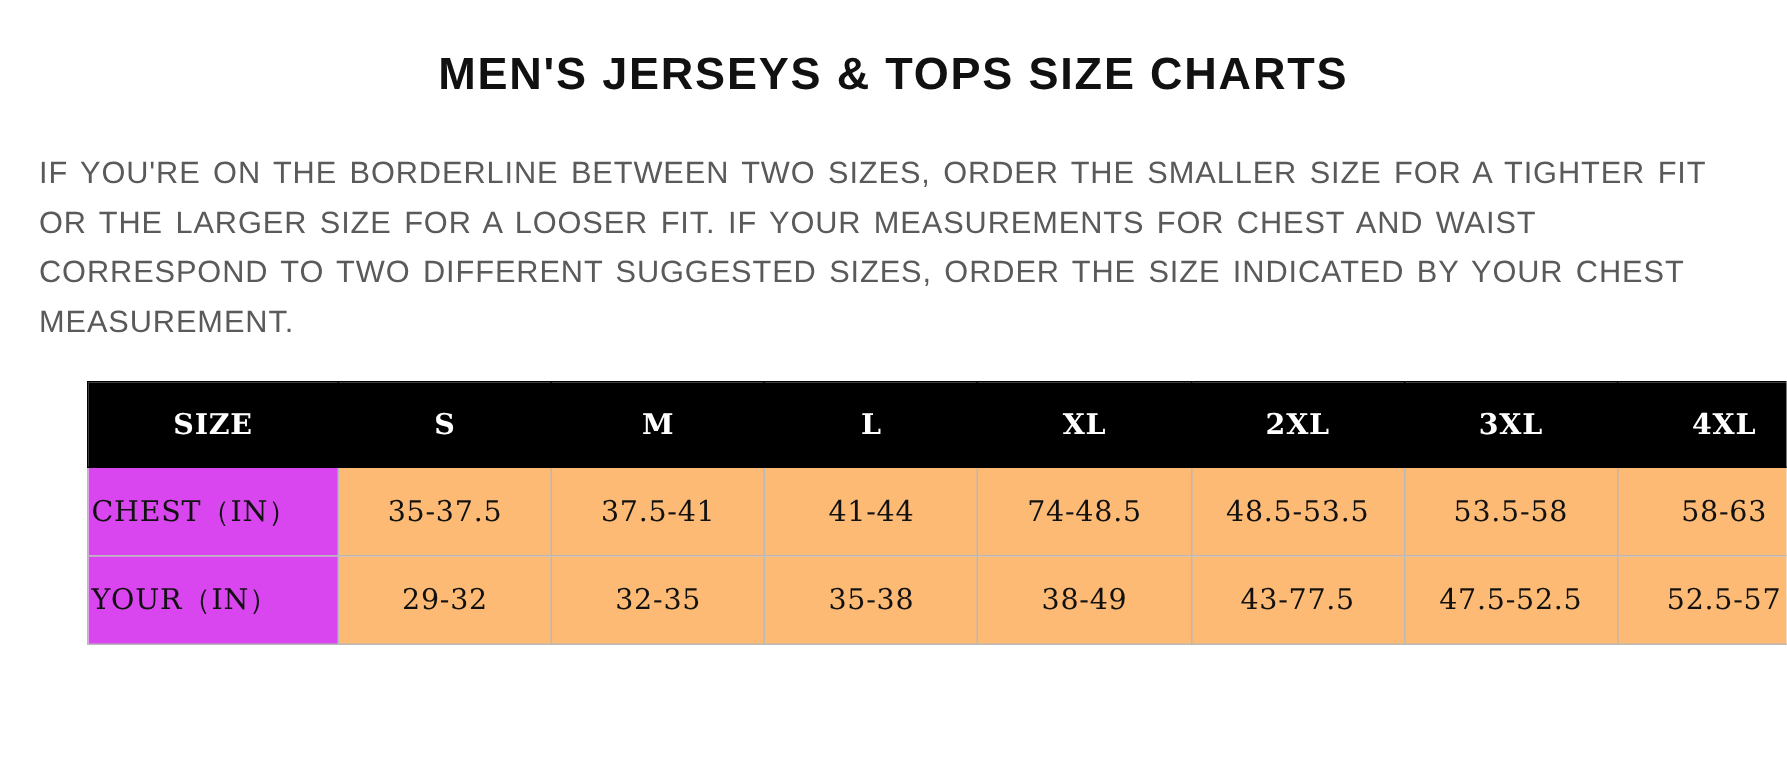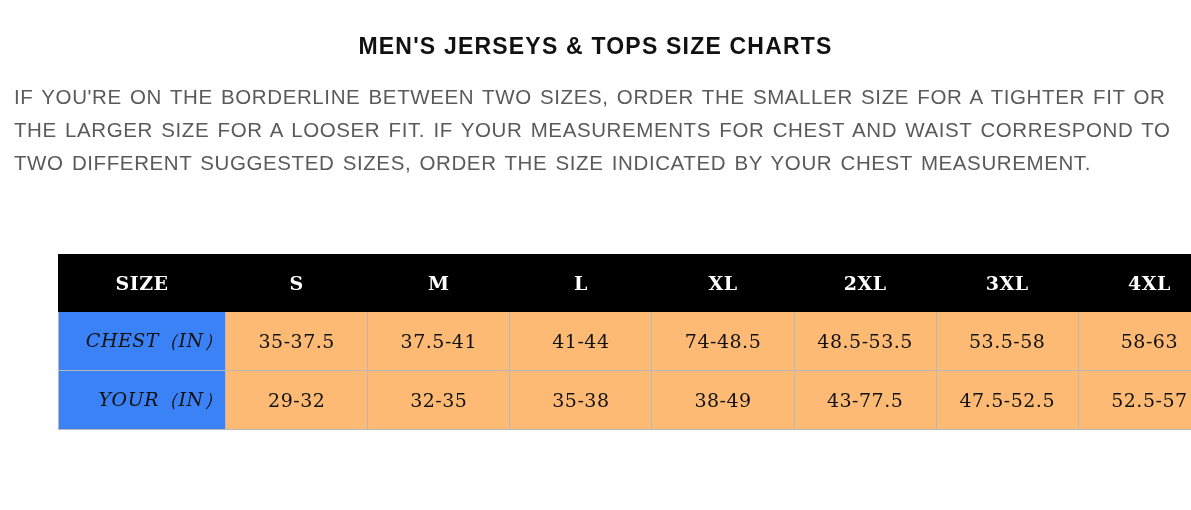--- a/index.html
+++ b/index.html
@@ -17,29 +17,29 @@
   .page {
     width: 1191px;
     height: 510px;
     box-sizing: border-box;
     position: relative;
   }
   .title {
     text-align: center;
     font-family: "Liberation Sans", sans-serif;
     font-weight: bold;
-    font-size: 23px;
+    font-size: 30px;
     letter-spacing: 1.2px;
     color: #111111;
     padding-top: 33px;
     margin: 0;
     white-space: nowrap;
   }
   .intro {
-    margin: 0;
+    margin: 12px;
     padding: 20px 14px 0 14px;
     font-family: "Liberation Sans", sans-serif;
     font-size: 20.5px;
     line-height: 33px;
     letter-spacing: 0.6px;
     color: #5a5a5a;
     text-align: left;
     word-spacing: 2px;
   }
   .table-wrap {
@@ -70,24 +70,23 @@
     color: #ffffff;
     border: 1px solid #000000;
     font-size: 19px;
     height: 56px;
   }
   table.size-chart tbody td {
     background: #fdba74;
     color: #111111;
   }
   table.size-chart tbody td.rowhead {
-    background: #3b82f6;
-    text-align: right;
+    background: #d946ef;
+    text-align: left;
     letter-spacing: 0.5px;
-    font-style: italic;
   }
   col.c0 { width: 167px; }
   col.cx { width: 142px; }
 </style>
 </head>
 <body>
 
 <div class="page">
 
   <h1 class="title">MEN'S  JERSEYS  &amp;  TOPS SIZE  CHARTS</h1>

